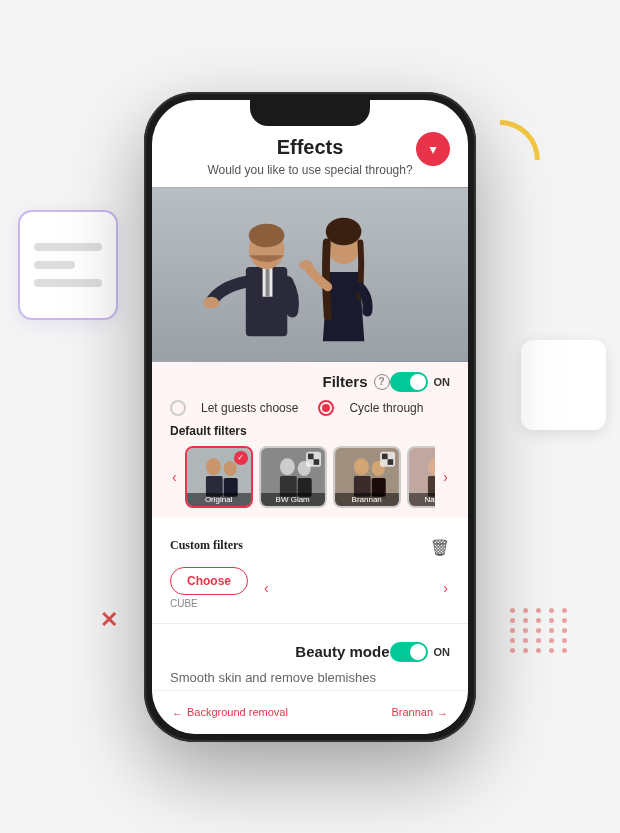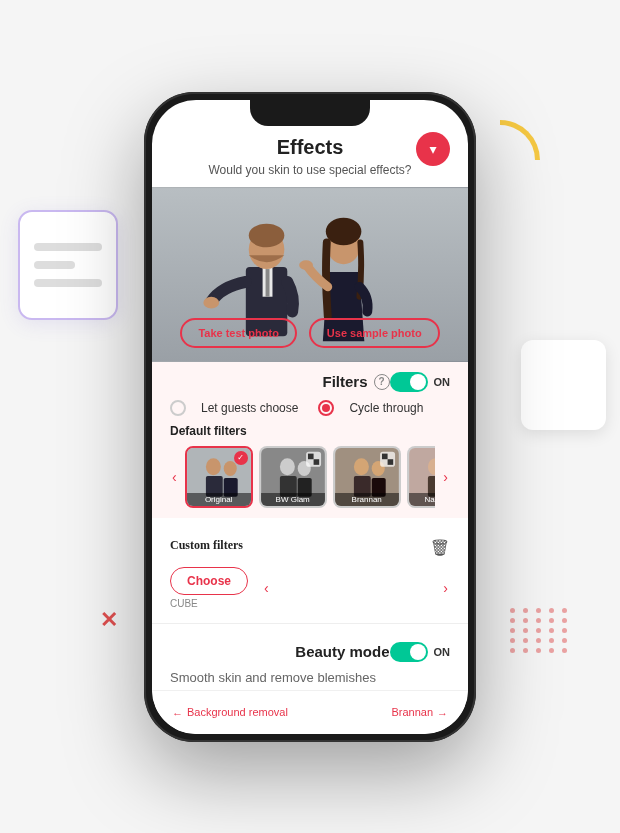--- a/index.html
+++ b/index.html
@@ -546,21 +546,21 @@
       <div class="deco-dot"></div>
   </div>
 
   <div class="phone">
     <div class="phone-inner">
       <div class="notch"></div>
       <div class="phone-content">
 
         <div class="header">
           <div class="header-title">Effects</div>
-          <div class="header-subtitle">Would you skin to use special effects?</div>
+          <div class="header-subtitle">Would you like to use special through?</div>
           <div class="header-btn"></div>
         </div>
 
         <div class="photo-area">
           
           <svg class="couple-svg" viewBox="0 0 320 175" xmlns="http://www.w3.org/2000/svg">
 
             <defs>
               <linearGradient id="bgGrad" x1="0" y1="0" x2="0" y2="1">
                 <stop offset="0%" stop-color="#b8bec2"></stop>
@@ -593,24 +593,20 @@
             <path d="M177 55 Q175 90 178 130" stroke="#3a2010" stroke-width="8" fill="none" stroke-linecap="round"></path>
             <path d="M211 55 Q213 85 210 110" stroke="#3a2010" stroke-width="6" fill="none" stroke-linecap="round"></path>
             <ellipse cx="194" cy="44" rx="18" ry="14" fill="#3a2010"></ellipse>
 
             <path d="M178 100 Q165 90 158 80" stroke="#c8956c" stroke-width="9" fill="none" stroke-linecap="round"></path>
             <ellipse cx="156" cy="78" rx="7" ry="5" fill="#c8956c"></ellipse>
 
             <path d="M210 100 Q220 110 218 125" stroke="#1a1a2e" stroke-width="10" fill="none" stroke-linecap="round"></path>
           </svg>
 
-          <div class="photo-buttons">
-            <button class="photo-btn">Take test photo</button>
-            <button class="photo-btn">Use sample photo</button>
-          </div>
         </div>
 
         <div class="filters-bg">
           <div class="section-row">
             <div class="section-title-row">
               <span class="section-title">Filters</span>
               <div class="help-icon">?</div>
             </div>
             <div class="toggle-row">
               <div class="toggle"></div>

